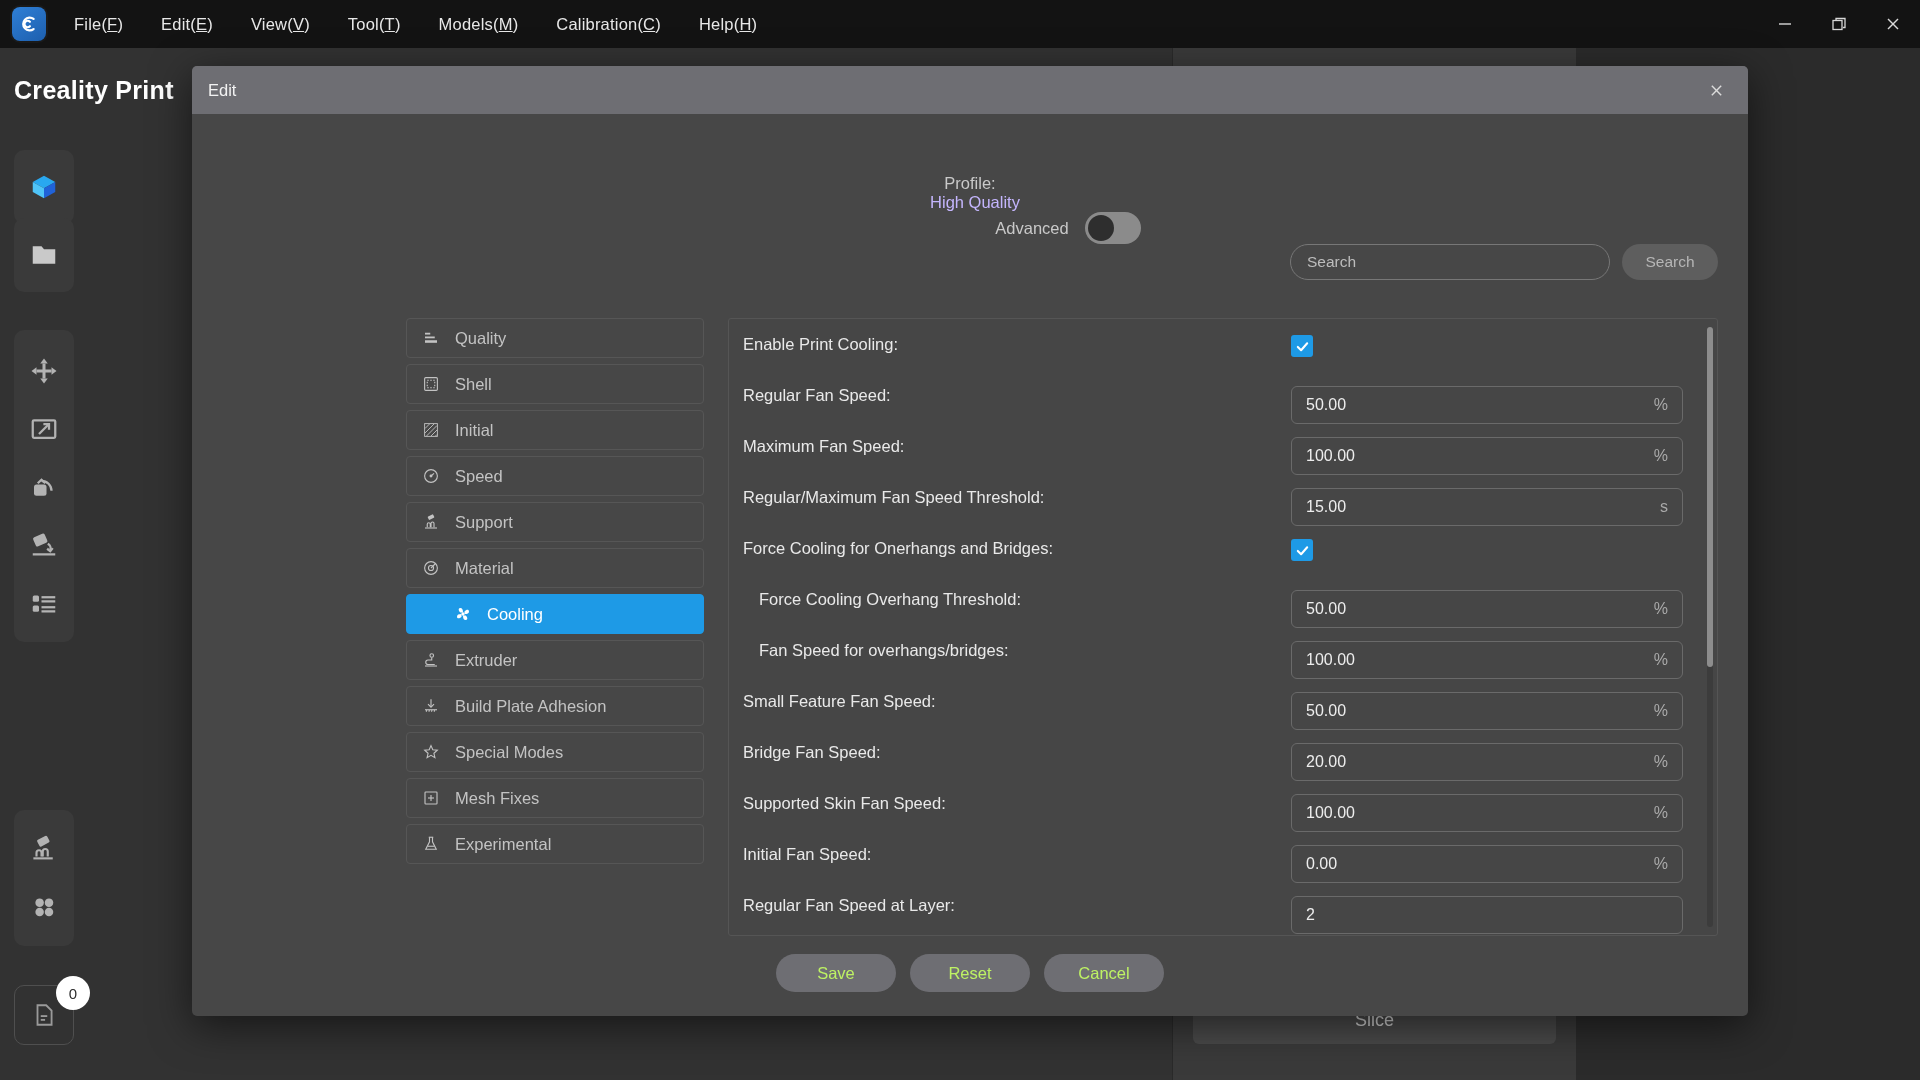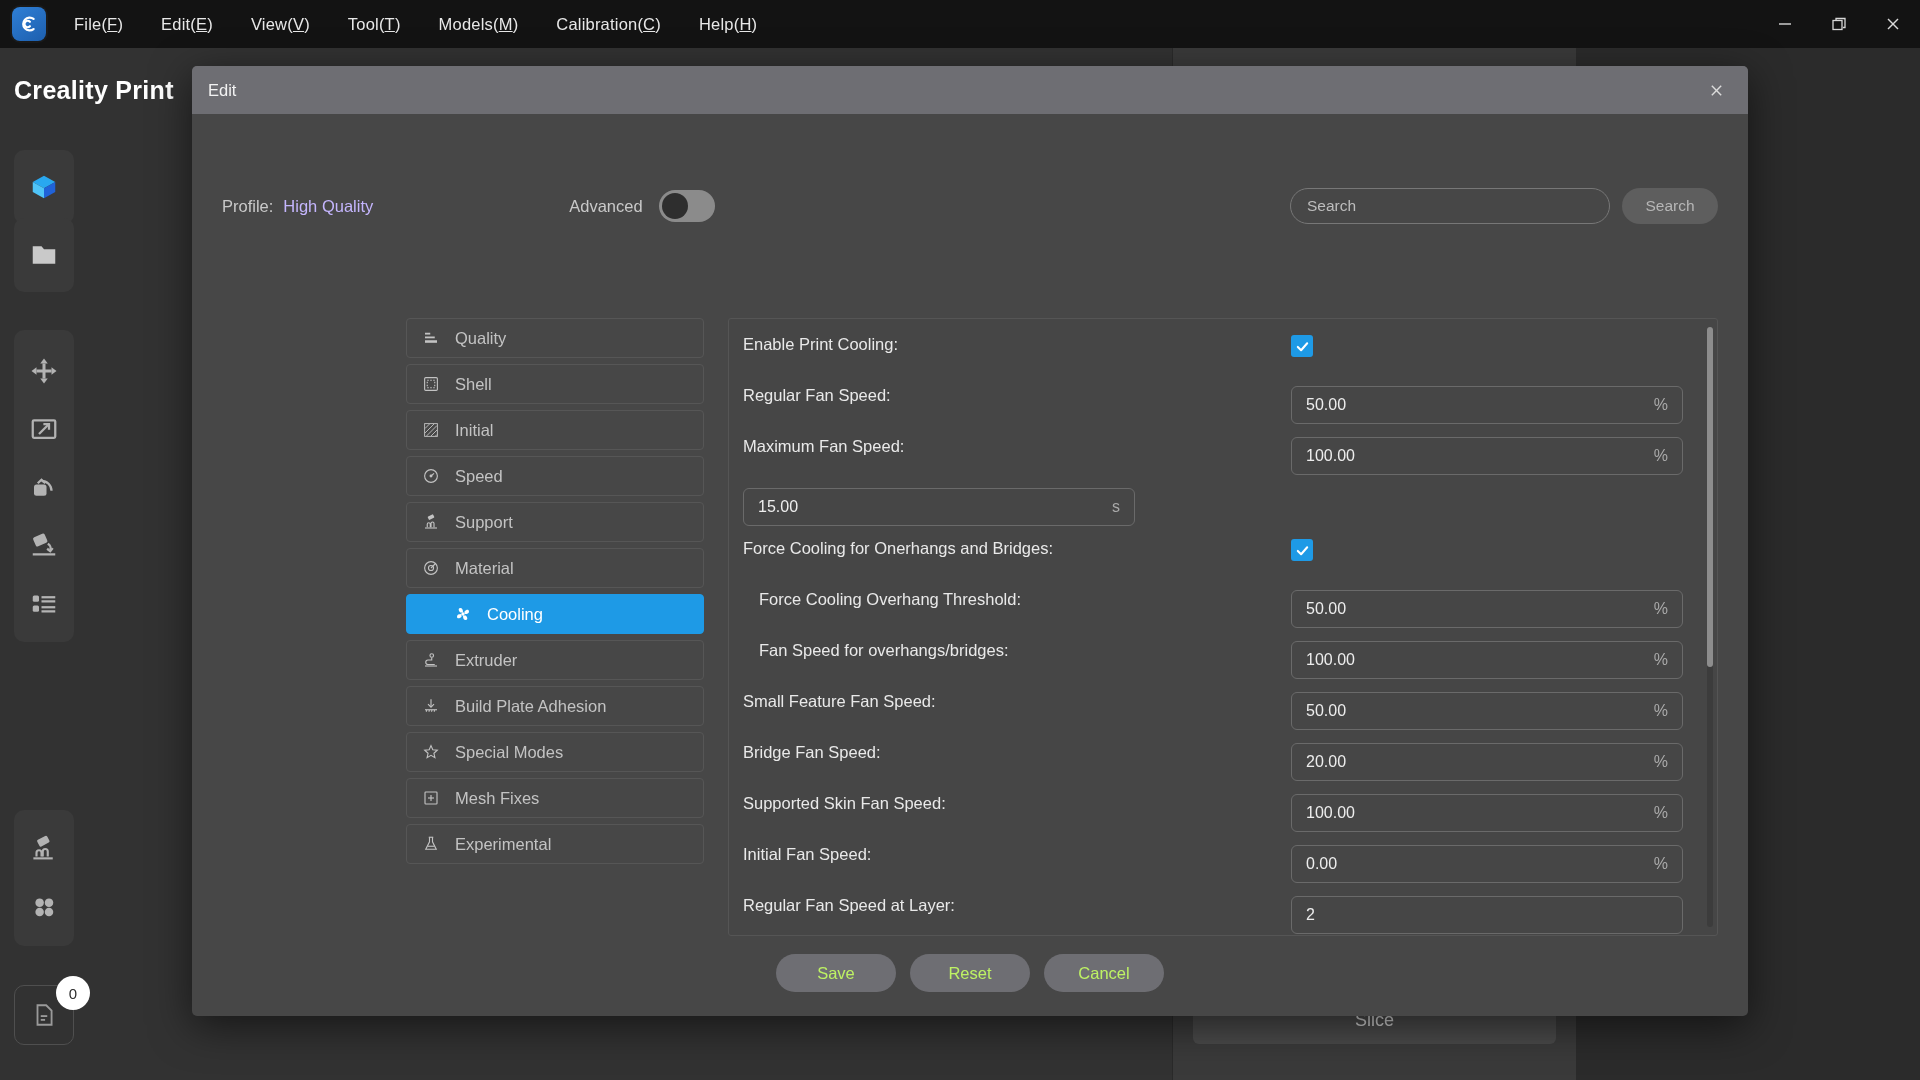--- a/index.html
+++ b/index.html
@@ -127,21 +127,21 @@
   .modal-close {
     position: absolute; right: 10px; top: 0; height: 48px; width: 44px;
     display: flex; align-items: center; justify-content: center; color: #dcdcdc;
   }
   .modal-close svg { width: 15px; height: 15px; }
   .modal-body { flex: 1 1 auto; position: relative; }
 
   
   .profile-row {
     position: absolute; left: 0; right: 0; top: 52px; height: 64px;
-    display: flex; align-items: center; padding: 0 30px;
+    display: flex; align-items: center; padding: 0 30px; flex-direction: column;
   }
   .profile-label { color: #c9c9c9; font-size: 16.5px; }
   .profile-value { color: #c4b5fd; font-size: 16.5px; margin-left: 10px; }
   .adv-wrap { display: flex; align-items: center; margin-left: 196px; gap: 16px; }
   .adv-label { color: #c9c9c9; font-size: 16.5px; }
   .toggle {
     width: 56px; height: 32px; border-radius: 16px; background: #8b8b8b;
     position: relative;
   }
   .toggle .knob {
@@ -577,20 +577,21 @@
               </div>
             </div>
             <div class="srow">
               <div class="slabel">Maximum Fan Speed:</div>
               <div class="sfield">
                 <span class="val">100.00</span>
                 <span class="unit">%</span>
               </div>
             </div>
             <div class="srow">
+              <div class="slabel">Regular/Maximum Fan Speed Threshold:</div>
               <div class="sfield">
                 <span class="val">15.00</span>
                 <span class="unit">s</span>
               </div>
             </div>
             <div class="srow">
               <div class="slabel">Force Cooling for Onerhangs and Bridges:</div>
               <div class="scheck">
                 <svg viewBox="0 0 16 16" fill="none" stroke="#fff" stroke-width="2.2" stroke-linecap="round" stroke-linejoin="round">
                   <polyline points="3,8.5 6.5,12 13,4.5"></polyline>

